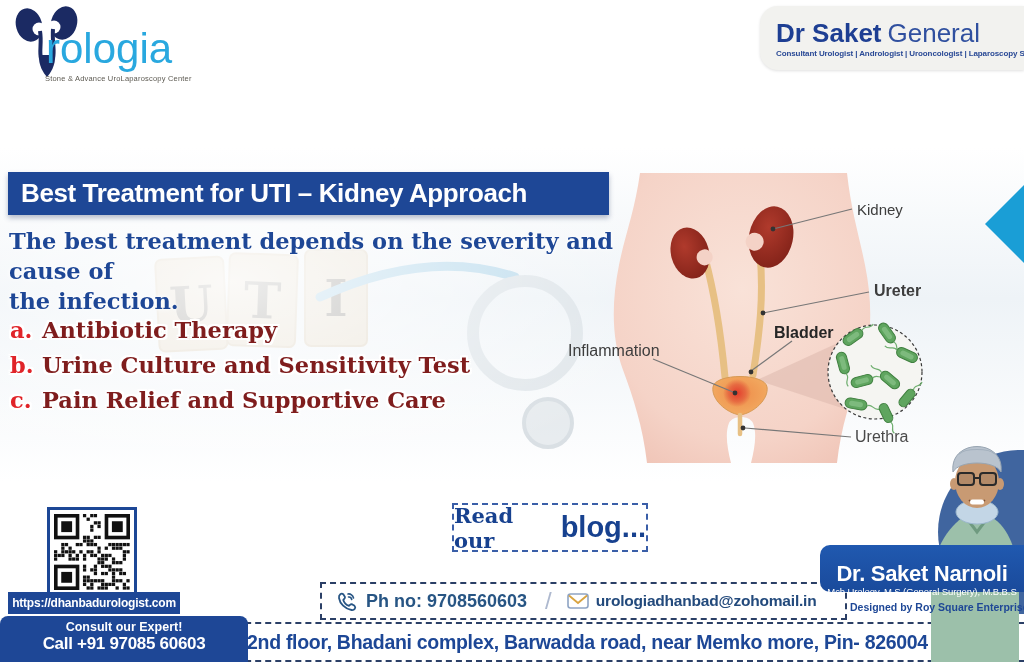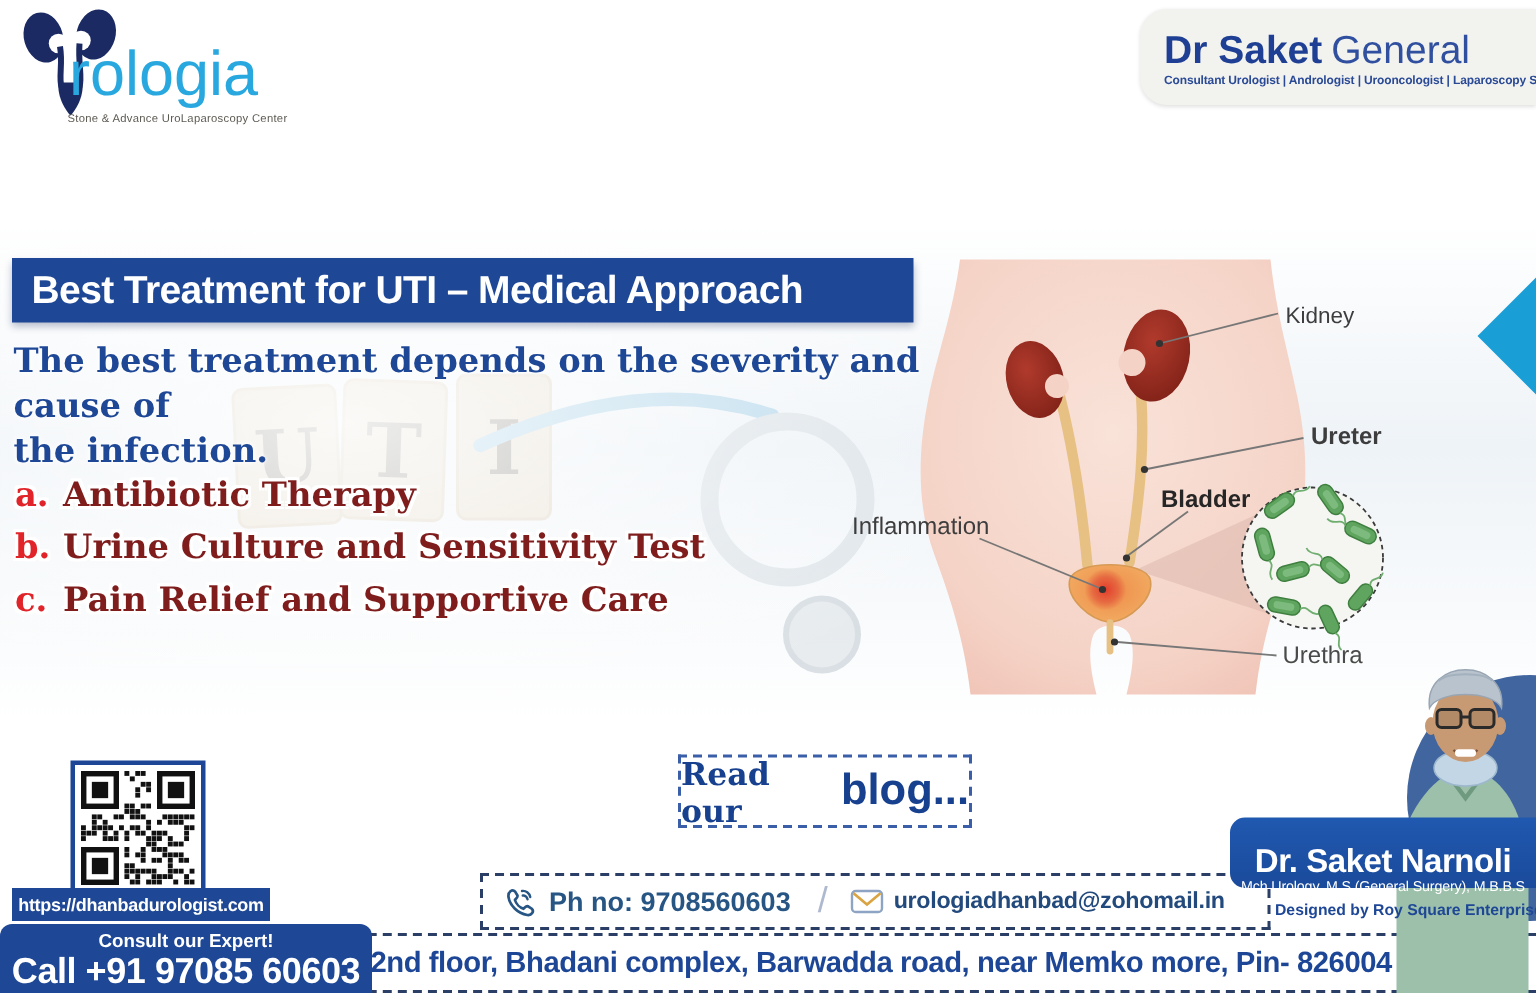--- a/index.html
+++ b/index.html
@@ -49,21 +49,21 @@
   .blog-prefix{font-family:"DejaVu Serif",serif;font-weight:700;font-size:21px;color:#17418f;margin-right:9px;align-self:center}
   .blog-emph{font-family:Liberation Sans, sans-serif;font-weight:700;font-size:29px;color:#17418f;align-self:center}
   
   .qr-box{position:absolute;left:47px;top:507px;width:90px;height:88px;z-index:3;background:#fff;
           border:3px solid #1d4796;padding:4px;cursor:pointer}
   .site-bar{position:absolute;left:8px;top:592px;width:172px;height:22px;z-index:3;background:#1e4796;
             color:#fff;font-size:12px;font-weight:700;text-align:center;line-height:22px;letter-spacing:-.2px;cursor:pointer}
   .consult-box{position:absolute;left:0;top:616px;width:248px;height:46px;z-index:4;background:#1e4796;
                border-radius:8px 8px 0 0;color:#fff;text-align:center;padding-top:4px;cursor:pointer}
   .consult-l1{font-size:12.5px;font-weight:700}
-  .consult-l2{font-size:24px;font-weight:700;letter-spacing:-.3px}
+  .consult-l2{font-size:17px;font-weight:700;letter-spacing:-.3px}
   
   .contact-bar{position:absolute;left:320px;top:582px;width:527px;height:38px;z-index:2;background:#fff;
                border:2px dashed #2b3f66;display:flex;align-items:center;padding:0 12px}
   .contact-phone{font-size:18px;font-weight:700;color:#275584;margin-left:8px;white-space:nowrap}
   .contact-divider{font-size:24px;color:#aeb9cf;margin:0 14px 0 18px;font-weight:400}
   .contact-email{font-size:15.5px;font-weight:700;color:#234a7c;margin-left:6px;white-space:nowrap;letter-spacing:-.2px}
   
   .address-bar{position:absolute;left:205px;top:622px;width:819px;height:40px;z-index:1;background:#fff;
                border:2px dashed #2b3f66;border-right:none;display:flex;align-items:center;padding-left:12px}
   .address-text{font-size:19.5px;font-weight:700;color:#1d4796;margin-left:8px;white-space:nowrap;letter-spacing:-.3px}
@@ -133,21 +133,21 @@
       <path d="M26,9 L26,15 M23,12 L29,12" stroke="#ffffff" stroke-width="2"></path>
     </svg>
     <div class="doc-header-text">
       <div class="doc-header-name">
         <span class="np">Dr Saket</span><span class="ns">General</span>
       </div>
       <div class="doc-header-spec">Consultant Urologist | Andrologist | Urooncologist | Laparoscopy Surgeon</div>
     </div>
   </div>
 
-  <div class="title-banner">Best Treatment for UTI – Medical Approach</div>
+  <div class="title-banner">Best Treatment for UTI – Kidney Approach</div>
 
   <div class="intro">The best treatment depends on the severity and cause of
 the infection.</div>
 
   <div class="uti-list">
     <div class="list-item">
       <span class="list-marker">a.</span>
       <span class="list-text">Antibiotic Therapy</span>
     </div>
     <div class="list-item">

